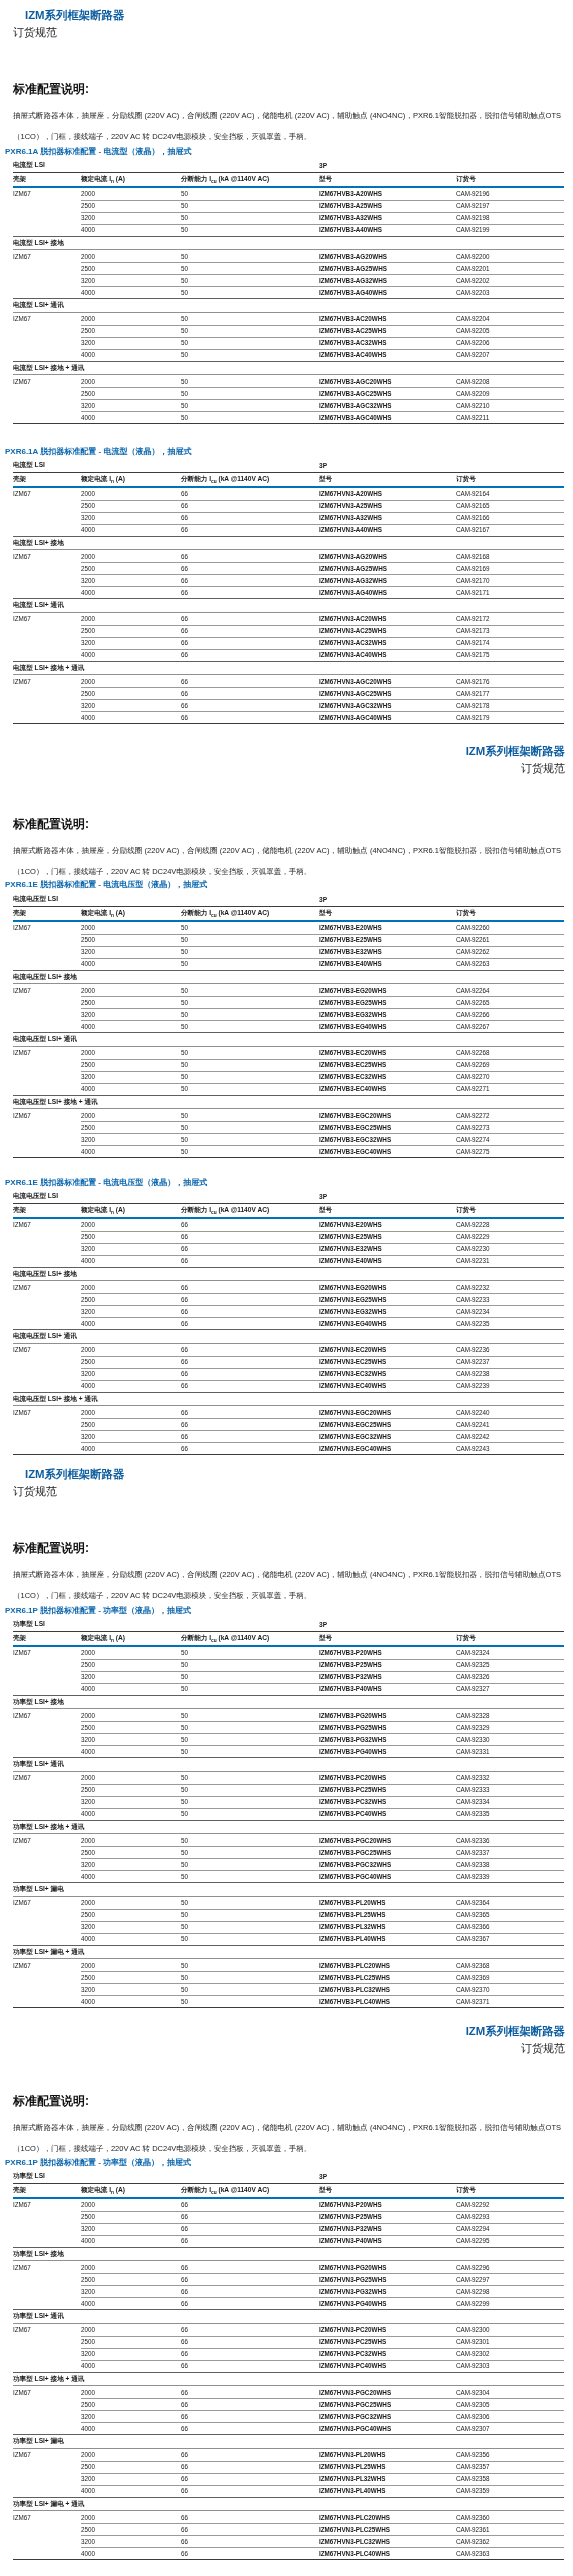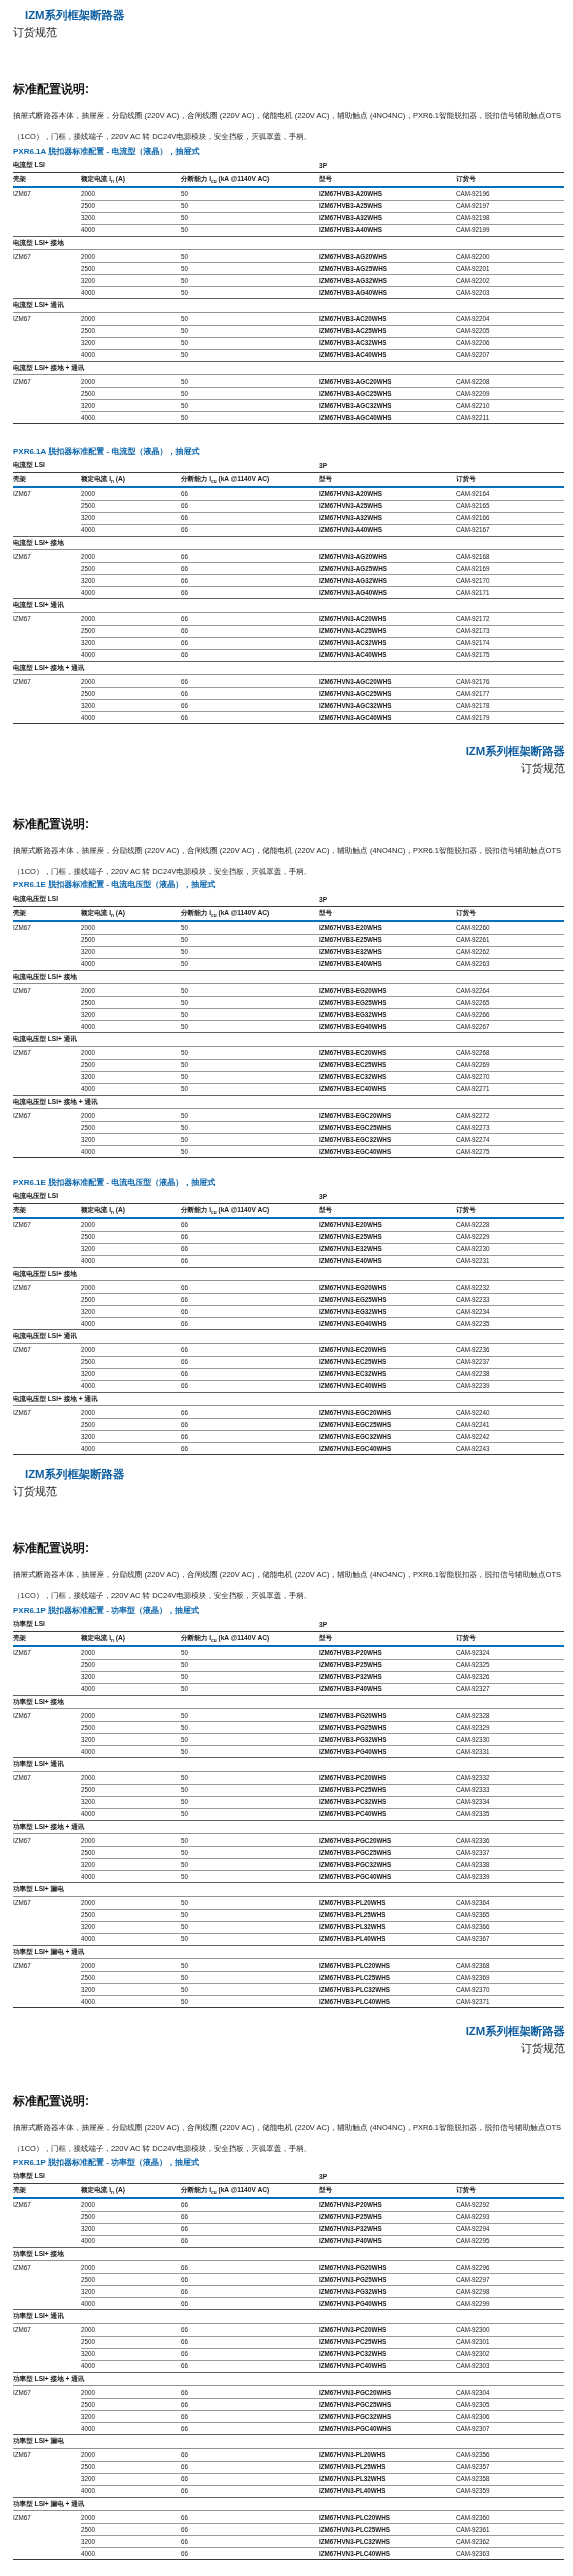--- a/index.html
+++ b/index.html
@@ -7,21 +7,21 @@
     position:relative;width:574px;height:2576px;background:#ffffff;
     font-family:"Liberation Sans","DejaVu Sans",sans-serif;color:#1a1a1a;overflow:hidden;
   }
   .abs{position:absolute;}
   .hdr-left{left:13px;text-align:left;}
   .hdr-right{right:9px;text-align:right;}
   .page-title{font-size:11.4px;font-weight:bold;color:#0c5d9f;letter-spacing:0px;margin-left:12px;}
   .page-sub{font-size:11px;color:#222222;margin-top:2px;}
   .std-label{font-size:12px;font-weight:bold;color:#111111;}
   .std-text{font-size:7.5px;line-height:21px;width:548px;margin-top:6.6px;color:#222222;text-align:justify;}
-  .tbl-heading{font-size:8px;font-weight:bold;color:#0e68ae;left:13px;}
+  .tbl-heading{font-size:8px;font-weight:bold;color:#0e68ae;left:5px;}
   .tbl{position:absolute;left:13px;width:551px;font-size:6.3px;border-bottom:1.2px solid #3a3a3a;}
   .grid{display:grid;grid-template-columns:68px 100px 138px 137px 109px;align-items:center;}
   .grow{height:13px;font-weight:bold;font-size:6.6px;border-bottom:0.6px solid #3c3c3c;}
   .grow .glabel{grid-column:1 / span 3;}
   .grow .pole{grid-column:4 / span 2;}
   .cols{height:13px;font-weight:bold;font-size:6.6px;}
   .bluebar{height:1.8px;background:#0072bc;}
   .sec{height:12.5px;display:flex;align-items:center;font-weight:bold;font-size:6.6px;
        border-top:0.6px solid #5f5f5f;border-bottom:0.6px solid #909090;}
   .drow{height:12px;position:relative;}

